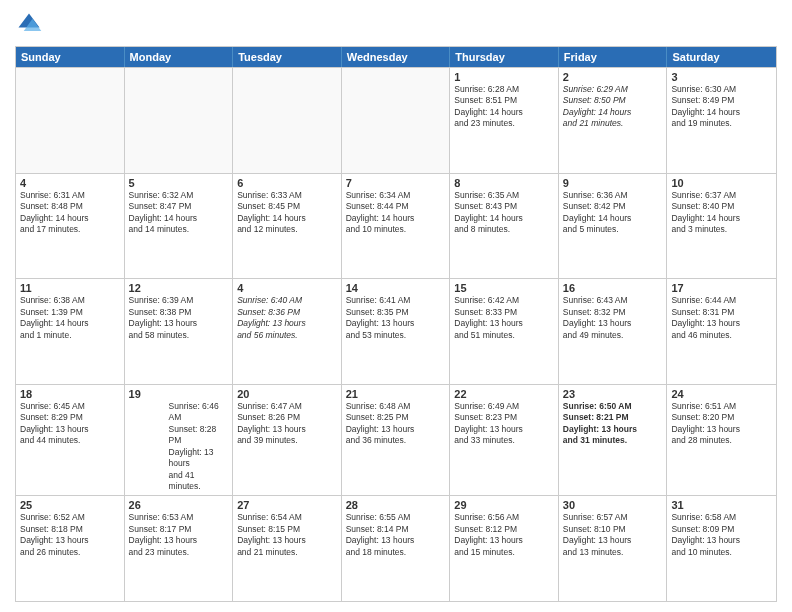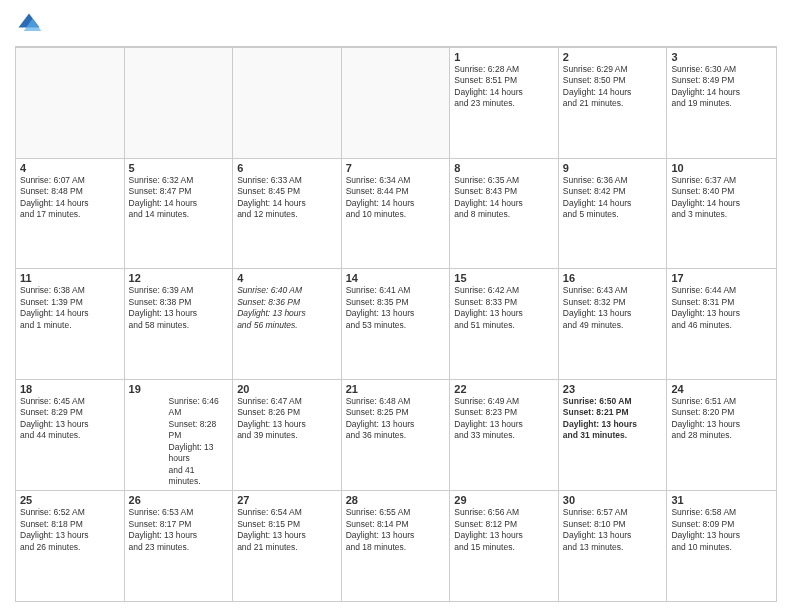--- a/index.html
+++ b/index.html
@@ -127,52 +127,61 @@
         <span class="logo-blue"></span>
       </div>
     </div>
     <div class="title-block">
       <div class="title-month"></div>
       <div class="title-location"></div>
     </div>
   </div>
 
   <div class="calendar">
+    <div class="cal-header-row">
+    <div class="cal-header-cell">Sunday</div>
+        <div class="cal-header-cell">Monday</div>
+        <div class="cal-header-cell">Tuesday</div>
+        <div class="cal-header-cell">Wednesday</div>
+        <div class="cal-header-cell">Thursday</div>
+        <div class="cal-header-cell">Friday</div>
+        <div class="cal-header-cell">Saturday</div>
+      </div>
     <div class="cal-body">
     <div class="cal-row">
           <div class="cal-cell empty"></div>
           <div class="cal-cell empty"></div>
           <div class="cal-cell empty"></div>
           <div class="cal-cell empty"></div>
           <div class="cal-cell has-data">
             <div class="cell-day">1</div>
             <div class="cell-info" style="white-space: pre-line;">Sunrise: 6:28 AM
 Sunset: 8:51 PM
 Daylight: 14 hours
 and 23 minutes.</div>
           </div>
           <div class="cal-cell has-data">
             <div class="cell-day">2</div>
-            <div class="cell-info" style="white-space: pre-line;">Sunrise: 6:29 AM
+            <div class="cell-info" style="white-space: pre-line; font-style: italic;">Sunrise: 6:29 AM
 Sunset: 8:50 PM
 Daylight: 14 hours
 and 21 minutes.</div>
           </div>
           <div class="cal-cell has-data">
             <div class="cell-day">3</div>
             <div class="cell-info" style="white-space: pre-line;">Sunrise: 6:30 AM
 Sunset: 8:49 PM
 Daylight: 14 hours
 and 19 minutes.</div>
           </div>
         </div>
         <div class="cal-row">
           <div class="cal-cell has-data">
             <div class="cell-day">4</div>
-            <div class="cell-info" style="white-space: pre-line;">Sunrise: 6:07 AM
+            <div class="cell-info" style="white-space: pre-line;">Sunrise: 6:31 AM
 Sunset: 8:48 PM
 Daylight: 14 hours
 and 17 minutes.</div>
           </div>
           <div class="cal-cell has-data">
             <div class="cell-day">5</div>
             <div class="cell-info" style="white-space: pre-line;">Sunrise: 6:32 AM
 Sunset: 8:47 PM
 Daylight: 14 hours
 and 14 minutes.</div>

